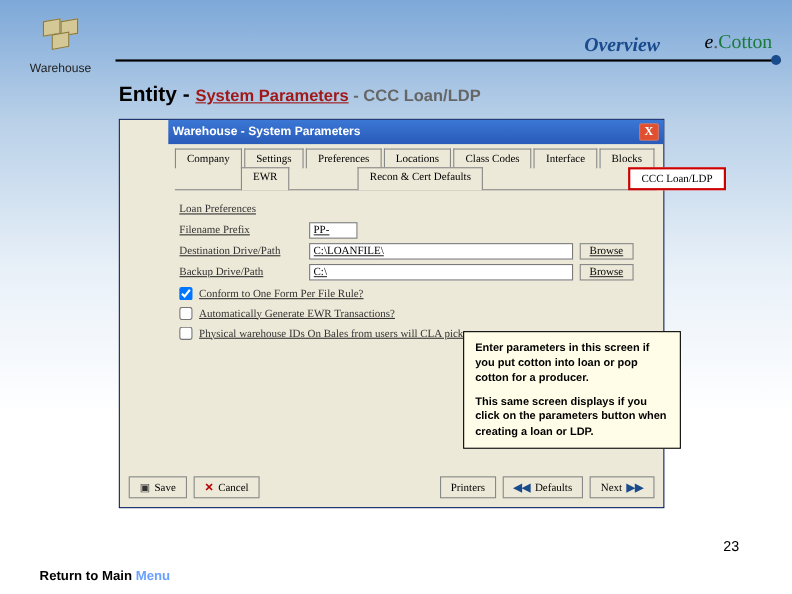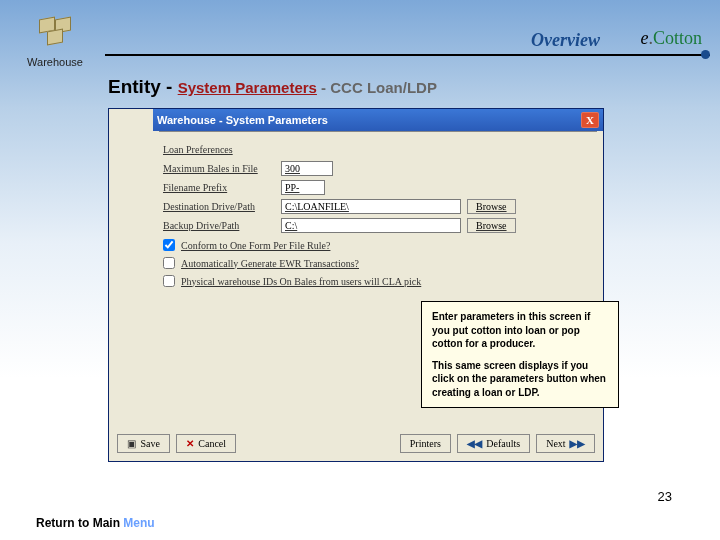--- a/index.html
+++ b/index.html
@@ -44,21 +44,21 @@
   .tabrow2 .tab.sel { border: 2px solid #c00; background: #fff; margin-left: 130px; }
   .tabsep { height: 1px; background: #888; margin: 0 6px; }
 
   .pane { padding: 8px 10px; font: 10px Tahoma; color: #333; text-decoration: underline; }
   .grpTitle { margin: 4px 0 6px; }
   .row { display: flex; align-items: center; margin: 4px 0; }
   .row label { width: 118px; white-space: nowrap; overflow: hidden; }
   .row input[type=text] { font: 10px Tahoma; padding: 1px 3px; border: 1px solid #7a7a7a; background: #fff; }
   .w60 { width: 52px; }
   .w50 { width: 44px; }
-  .wL  { width: 180px; }
+  .wL  { width: 240px; }
   .browse { margin-left: 6px; font: 10px Tahoma; padding: 1px 8px; border: 1px solid #888; background: #ece9d8; }
   .chk { display: flex; align-items: center; gap: 6px; margin: 6px 0; }
   .chk input { width: 12px; height: 12px; }
 
   
   .callout { position: absolute; top: 192px; right: -16px; width: 198px; background: #fffde8; border: 1px solid #000; padding: 8px 10px; font: bold 10px Arial; line-height: 1.35; }
   .callout p + p { margin-top: 8px; }
 
   
   .btns { position: absolute; bottom: 8px; left: 8px; right: 8px; display: flex; gap: 6px; font: 10px Tahoma; }
@@ -97,29 +97,39 @@
 <div class="crumb">
   <span>Entity</span><span> - </span><span class="c2">System Parameters</span><span class="c3"> - </span><span class="c3">CCC Loan/LDP</span>
 </div>
 
 <div class="win">
   <div class="tbar">
     <span>Warehouse - System Parameters</span>
     <span class="x">X</span>
   </div>
 
+  <div class="tabs">
+    <div class="tab">Company</div>
+    <div class="tab">Settings</div>
+    <div class="tab">Preferences</div>
+    <div class="tab">Locations</div>
+    <div class="tab">Class Codes</div>
+    <div class="tab">Interface</div>
+    <div class="tab">Blocks</div>
+  </div>
+  <div class="tabrow2">
+    <div class="tab">EWR</div>
+    <div class="tab">Recon &amp; Cert Defaults</div>
+    <div class="tab sel">CCC Loan/LDP</div>
+  </div>
   <div class="tabsep"></div>
 
   <div class="pane">
     <div class="grpTitle">Loan Preferences</div>
 
-    <div class="row">
-      <label>Maximum Bales in File</label>
-      <input type="text" class="w60" value="300" style="">
-    </div>
     <div class="row">
       <label>Filename Prefix</label>
       <input type="text" class="w50" value="PP-" style="">
     </div>
     <div class="row">
       <label>Destination Drive/Path</label>
       <input type="text" class="wL" value="C:\LOANFILE\" style="">
       <button class="browse">Browse</button>
     </div>
     <div class="row">

